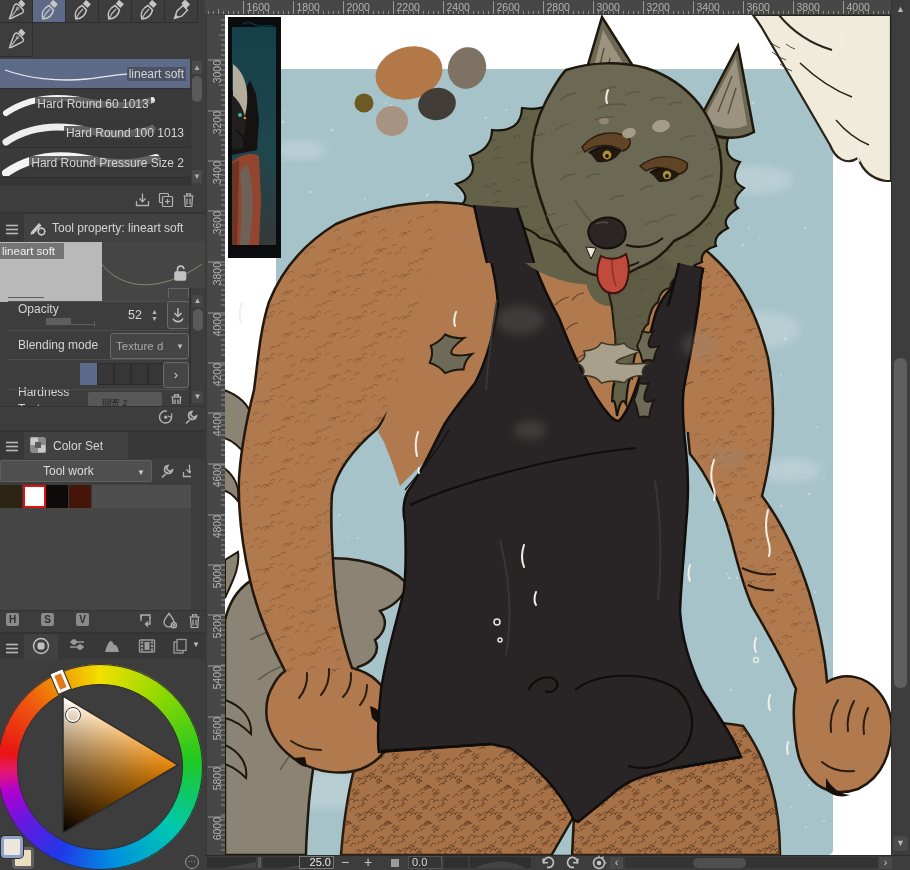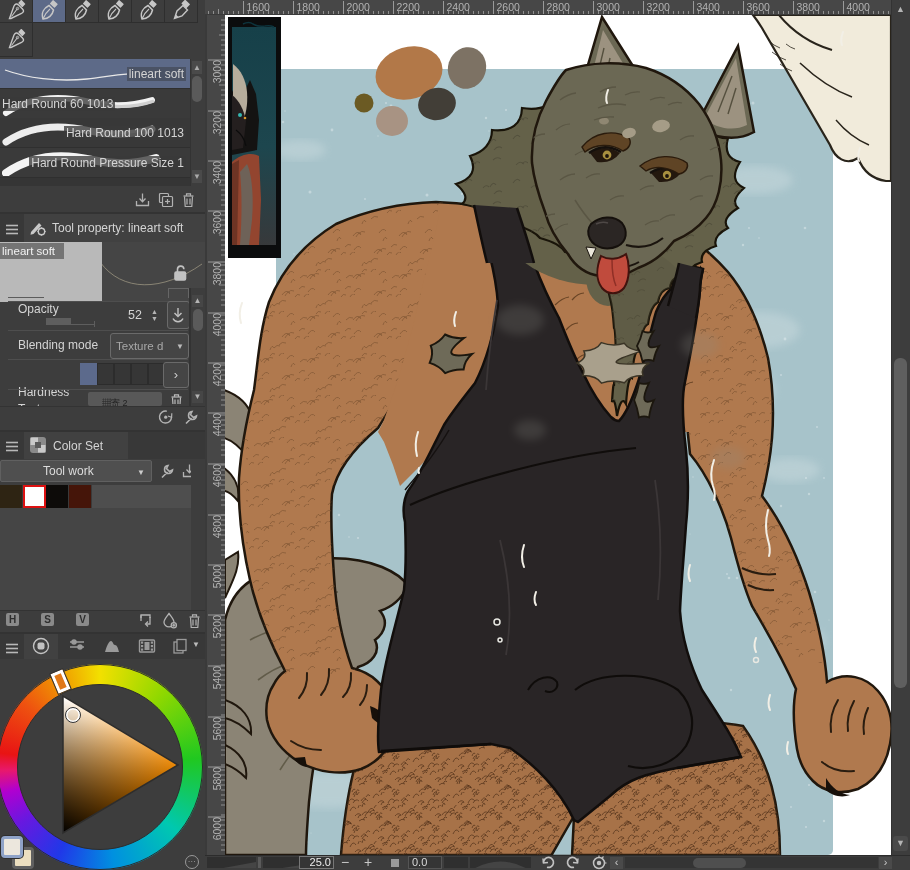--- a/index.html
+++ b/index.html
@@ -56,33 +56,33 @@
 <div class="abs" style="left:0;top:59px;width:190px;height:30px;background:#5d6a88;border-bottom:1px solid #2f2f2f;box-sizing:border-box;"></div>
 <div class="abs" style="left:2px;top:61px;"><svg width="160" height="26" viewBox="0 0 160 26" style="">
         <path d="M3,9 C25,17 55,21 85,18 C110,15 130,11 150,12" stroke="#e8e8e8" stroke-width="1.3" fill="none"></path>
       </svg></div>
 <div class="abs txt" style="left:0;width:186px;top:67px;text-align:right;"><span style="background:#4a5264;padding:0 2px;">lineart soft</span></div>
 <div class="abs" style="left:0;top:89px;width:190px;height:30px;background:#3a3a3a;border-bottom:1px solid #2f2f2f;box-sizing:border-box;"></div>
 <div class="abs" style="left:2px;top:91px;"><svg width="160" height="26" viewBox="0 0 160 26" style="">
         <path d="M4,22 C28,6 58,4 88,11 C110,16 130,15 150,9" stroke="#f2f2f2" stroke-width="6" fill="none" stroke-linecap="round"></path>
         <path d="M95,13 C115,17 135,16 152,10" stroke="#cfcfcf" stroke-width="3" fill="none"></path>
       </svg></div>
-<div class="abs txt" style="left:0;width:186px;top:97px;text-align:left;"><span style="background:rgba(58,58,58,0.78);padding:0 2px;">Hard Round 60 1013</span></div>
+<div class="abs txt" style="left:0;width:186px;top:97px;text-align:center;"><span style="background:rgba(58,58,58,0.78);padding:0 2px;">Hard Round 60 1013</span></div>
 <div class="abs" style="left:0;top:118px;width:190px;height:30px;background:#383838;border-bottom:1px solid #2f2f2f;box-sizing:border-box;"></div>
 <div class="abs" style="left:2px;top:120px;"><svg width="160" height="26" viewBox="0 0 160 26" style="">
         <path d="M4,22 C28,6 58,4 88,11 C110,16 130,15 150,9" stroke="#ededed" stroke-width="7" fill="none" stroke-linecap="round"></path>
         <path d="M95,13 C115,17 135,16 152,10" stroke="#c9c9c9" stroke-width="3" fill="none"></path>
       </svg></div>
 <div class="abs txt" style="left:0;width:186px;top:126px;text-align:right;"><span style="background:rgba(58,58,58,0.78);padding:0 2px;">Hard Round 100 1013</span></div>
 <div class="abs" style="left:0;top:148px;width:190px;height:30px;background:#3a3a3a;border-bottom:1px solid #2f2f2f;box-sizing:border-box;"></div>
 <div class="abs" style="left:2px;top:150px;"><svg width="160" height="26" viewBox="0 0 160 26" style="">
         <path d="M4,23 C30,5 60,3 90,10 C112,15 134,14 154,8" stroke="#f4f4f4" stroke-width="8" fill="none" stroke-linecap="round"></path>
         <path d="M100,12 C120,16 140,15 158,9" stroke="#cccccc" stroke-width="3" fill="none"></path>
       </svg></div>
-<div class="abs txt" style="left:0;width:186px;top:156px;text-align:right;"><span style="background:rgba(58,58,58,0.78);padding:0 2px;">Hard Round Pressure Size 1</span></div>
+<div class="abs txt" style="left:0;width:186px;top:156px;text-align:right;"><span style="background:rgba(58,58,58,0.78);padding:0 2px;">Hard Round Pressure Size 2</span></div>
 <div class="abs" style="left:190px;top:59px;width:13px;height:127px;background:#3d3d3d;border-left:1px solid #333;"></div>
 <div class="abs" style="left:192px;top:61px;width:10px;height:13px;background:#4a4a4a;color:#aaa;font-size:8px;text-align:center;line-height:13px;">▲</div>
 <div class="abs" style="left:192px;top:76px;width:10px;height:26px;background:#5a5a5a;border-radius:5px;"></div>
 <div class="abs" style="left:192px;top:170px;width:10px;height:13px;background:#4a4a4a;color:#aaa;font-size:8px;text-align:center;line-height:13px;">▼</div>
 <div class="abs" style="left:134px;top:191px;"><svg width="18" height="18" viewBox="0 0 18 18" style="">
         <g fill="none" stroke="#b2b2b2" stroke-width="1.3">
           <path d="M2.5,10 L2.5,14.5 L14.5,14.5 L14.5,10"></path>
           <line x1="8.5" y1="2.5" x2="8.5" y2="10"></line>
           <path d="M5.5,7.5 L8.5,10.8 L11.5,7.5"></path>
         </g>

